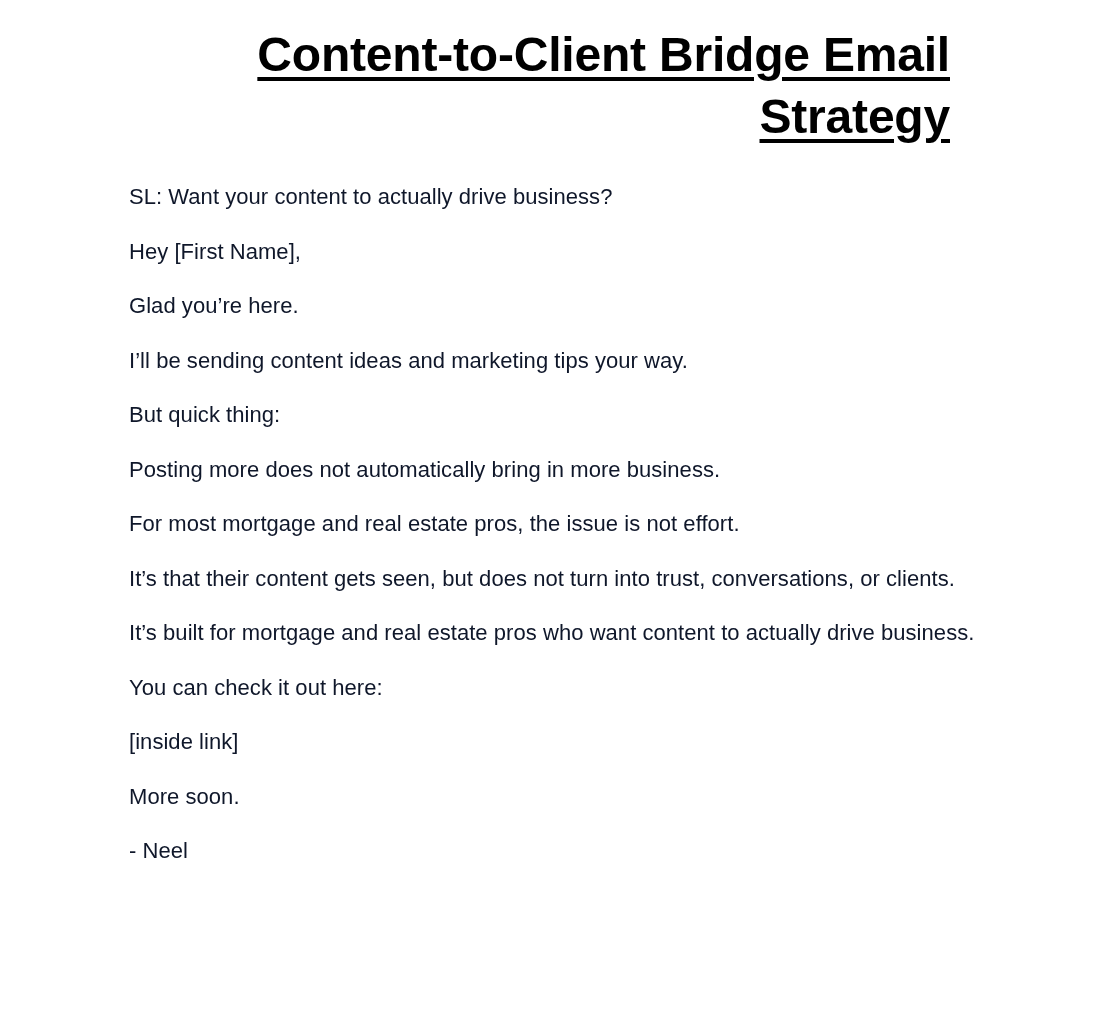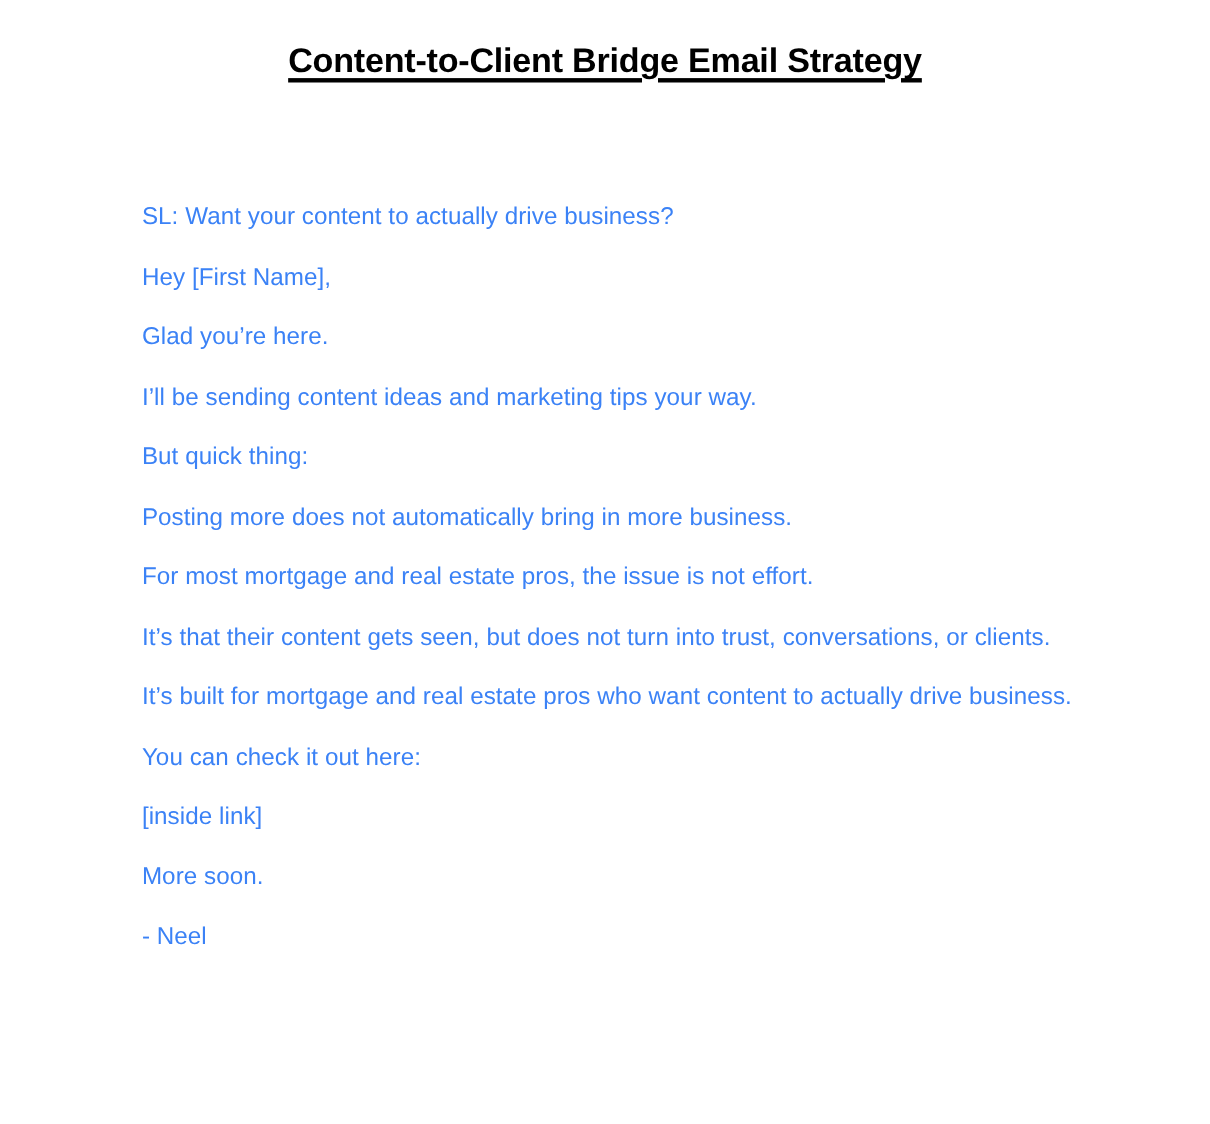--- a/index.html
+++ b/index.html
@@ -22,22 +22,22 @@
     background: #ffffff;
     box-sizing: border-box;
   }
 
   
   .doc-title {
     position: absolute;
     left: 150px;
     top: 24px;
     width: 800px;
-    text-align: center;
-    font-size: 31px;
+    text-align: right;
+    font-size: 48px;
     font-weight: bold;
     line-height: 62px;
     letter-spacing: -0.2px;
     margin: 0;
   }
   .doc-title .title-text {
     text-decoration: underline;
     text-decoration-thickness: 4px;
     text-underline-offset: 6px;
   }
@@ -46,21 +46,21 @@
   .email-body {
     position: absolute;
     left: 129px;
     top: 183px;
     width: 880px;
   }
   .para {
     font-size: 22px;
     line-height: 27px;
     margin: 0 0 27.5px 0;
-    color: #3b82f6;
+    color: #0f172a;
     white-space: pre-wrap;
     letter-spacing: 0.05px;
   }
   .para:last-child {
     margin-bottom: 12px;
   }
   .para .link-underline {
     text-decoration: underline;
     text-decoration-thickness: 1px;
     text-underline-offset: 3px;

